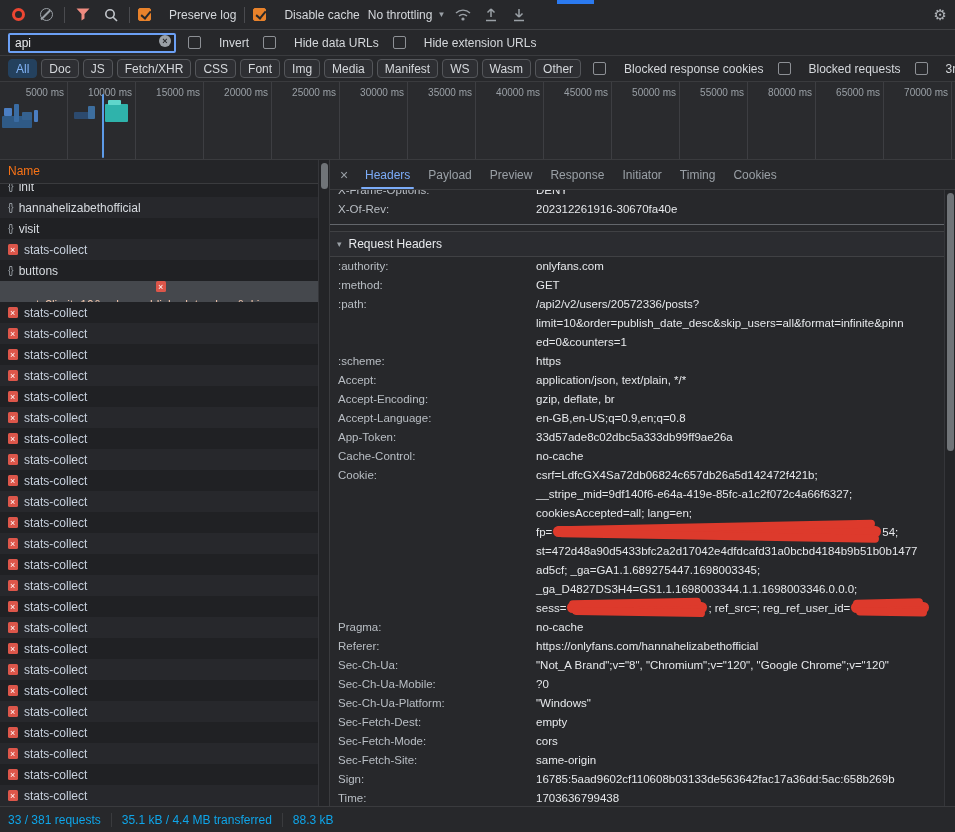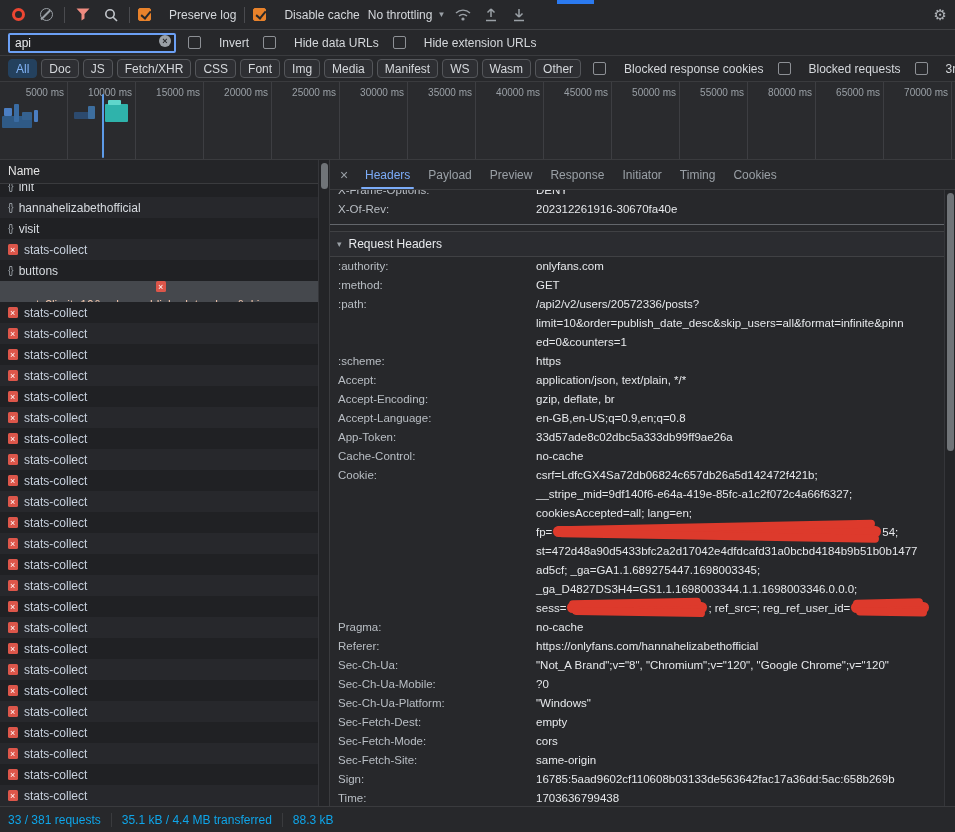--- a/index.html
+++ b/index.html
@@ -40,21 +40,21 @@
   
   .timeline { height:78px; flex:none; position:relative; background:#2a2b2e; border-bottom:1px solid #3a3b3e; overflow:hidden; }
   .tl-grid { position:absolute; inset:0; background:repeating-linear-gradient(to right, transparent 0 67px, #3d3e42 67px 68px); }
   .tick-label { position:absolute; top:5px; color:#9aa0a6; font-size:10px; transform:translateX(-100%); white-space:nowrap; }
   .act { position:absolute; border-radius:1px; }
 
   
   .main { flex:1; min-height:0; display:flex; }
 
   .request-list { width:330px; flex:none; display:flex; flex-direction:column; background:#202124; border-right:1px solid #3a3b3e; position:relative; }
-  .list-header { height:24px; flex:none; line-height:23px; padding-left:8px; color:#e5e5e5; background:#242528; border-bottom:1px solid #3a3b3e; }
+  .list-header { height:24px; flex:none; line-height:23px; padding-left:8px; color:#f97316; background:#242528; border-bottom:1px solid #3a3b3e; }
   .rows { flex:1; min-height:0; overflow:hidden; }
   .row { height:21px; display:flex; align-items:center; gap:6px; padding:0 15px 0 8px; }
   .row:nth-child(even) { background:#27282c; }
   .row.partial { margin-top:-8px; }
   .row.selected { background:#45484d;flex-direction:column; }
   .ic-braces { color:#9aa0a6; font-size:10px; flex:none; letter-spacing:-1px; }
   .ic-err { width:10px; height:11px; flex:none; background:#dc564a; border-radius:1.5px; position:relative; }
   .ic-err::after { content:"\00d7"; color:#fff; font-size:9px; line-height:10px; position:absolute; left:2px; top:0.5px; }
   .lbl { flex:1; min-width:0; overflow:hidden; text-overflow:ellipsis; white-space:nowrap; color:#d8dce1; }
   .lbl.err { color:#c7d0dd; }

